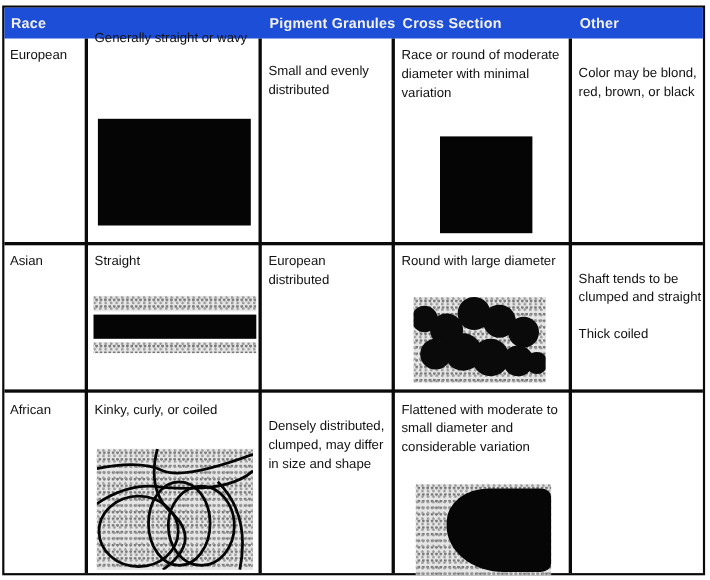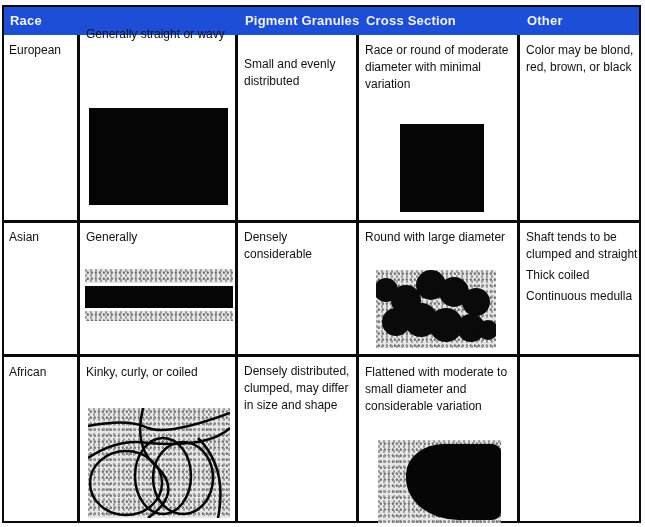--- a/index.html
+++ b/index.html
@@ -6,21 +6,21 @@
   body { width: 645px; height: 527px; position: relative; overflow: hidden;
          font-family: "Liberation Sans", "DejaVu Sans", sans-serif; color: #111; }
   .tbl { position: absolute; left: 2px; top: 5px; width: 639px; height: 518px;
          border: 2px solid #0a0a0a; box-sizing: border-box; }
   .hdr { position: absolute; left: 0; top: 0; width: 100%; height: 28px; background: #1d4ed8; }
   .hcell { position: absolute; top: 0; height: 28px; line-height: 28px; color: #f2f2f2;
            font-size: 13px; font-weight: bold; letter-spacing: 0.2px; }
   .vline { position: absolute; top: 28px; bottom: 0; width: 3px; background: #0a0a0a; }
   .hline { position: absolute; left: 0; right: 0; height: 3px; background: #0a0a0a; }
   .cell { position: absolute; font-size: 12px; line-height: 17px; }
-  .cell p { margin: 0 0 4px 0; }
+  .cell p { margin: 16px 0 4px 0; }
   .img { position: absolute; }
   .solid { background: #050505; }
   .speckle { background:
       radial-gradient(circle at 20% 30%, #999 0 1px, transparent 1.5px) 0 0/5px 5px,
       radial-gradient(circle at 70% 60%, #777 0 1px, transparent 1.5px) 0 0/4px 6px,
       #e6e6e6; }
 </style>
 </head>
 <body>
 
@@ -47,65 +47,64 @@
     <div class="cell" style="left:240px;top:49px;width:108px">Small and evenly distributed</div>
     <div class="cell" style="left:361px;top:35px;width:150px">Race or round of moderate diameter with minimal variation</div>
     <div class="img solid" style="left:396px;top:117px;width:84px;height:88px"></div>
     <div class="cell" style="left:522px;top:35px;width:112px">
       <p>Color may be blond, red, brown, or black</p>
     </div>
   </div>
 
   <div>
     <div class="cell" style="left:5px;top:222px;width:66px">Asian</div>
-    <div class="cell" style="left:82px;top:222px;width:145px">Generally</div>
+    <div class="cell" style="left:82px;top:222px;width:145px">Straight</div>
     <div class="img" style="left:81px;top:262px;width:148px;height:52px">
       <div class="speckle" style="position:absolute;left:0;top:0;width:100%;height:14px"></div>
       <div class="solid" style="position:absolute;left:0;top:17px;width:100%;height:22px"></div>
       <div class="speckle" style="position:absolute;left:0;top:42px;width:100%;height:10px"></div>
     </div>
-    <div class="cell" style="left:240px;top:222px;width:108px">Densely considerable</div>
+    <div class="cell" style="left:240px;top:222px;width:108px">European distributed</div>
     <div class="cell" style="left:361px;top:222px;width:150px">Round with large diameter</div>
     <div class="img speckle" style="left:372px;top:263px;width:120px;height:78px">
       <svg width="120" height="78" viewBox="0 0 120 78">
         <g fill="#0a0a0a">
           <circle cx="10" cy="20" r="12"></circle>
             <circle cx="30" cy="30" r="15"></circle>
             <circle cx="55" cy="15" r="15"></circle>
           <circle cx="78" cy="22" r="15"></circle>
             <circle cx="100" cy="32" r="14"></circle>
             <circle cx="20" cy="52" r="14"></circle>
           <circle cx="45" cy="50" r="17"></circle>
             <circle cx="70" cy="55" r="17"></circle>
             <circle cx="95" cy="58" r="14"></circle>
           <circle cx="112" cy="60" r="10"></circle>
         </g>
       </svg>
     </div>
     <div class="cell" style="left:522px;top:222px;width:112px">
       <p>Shaft tends to be clumped and straight</p>
       <p>Thick coiled</p>
-      <p>Continuous medulla</p>
     </div>
   </div>
 
   <div>
     <div class="cell" style="left:5px;top:357px;width:66px">African</div>
     <div class="cell" style="left:82px;top:357px;width:148px">Kinky, curly, or coiled</div>
     <div class="img speckle" style="left:84px;top:401px;width:142px;height:110px">
       <svg width="142" height="110" viewBox="0 0 142 110" fill="none" stroke="#050505" stroke-width="2.5">
         <path d="M0 18 Q40 10 60 20 Q80 28 142 5"></path>
         <path d="M55 0 Q45 40 70 60 Q95 85 60 110"></path>
         <ellipse cx="38" cy="75" rx="36" ry="32"></ellipse>
         <ellipse cx="75" cy="68" rx="28" ry="38"></ellipse>
         <ellipse cx="95" cy="70" rx="30" ry="36"></ellipse>
         <path d="M0 50 Q30 30 60 35 Q120 40 142 20"></path>
         <path d="M110 30 Q140 60 130 110"></path>
       </svg>
     </div>
-    <div class="cell" style="left:240px;top:356px;width:108px">Densely distributed, clumped, may differ in size and shape</div>
+    <div class="cell" style="left:240px;top:372px;width:108px">Densely distributed, clumped, may differ in size and shape</div>
     <div class="cell" style="left:361px;top:357px;width:150px">Flattened with moderate to small diameter and considerable variation</div>
     <div class="img speckle" style="left:374px;top:433px;width:123px;height:83px">
       <div style="position:absolute;left:28px;top:4px;width:95px;height:76px;background:#060606;border-radius:40% 10% 10% 55%"></div>
     </div>
     <div class="cell" style="left:522px;top:357px;width:112px"></div>
   </div>
 </div>
 
 </body></html>

